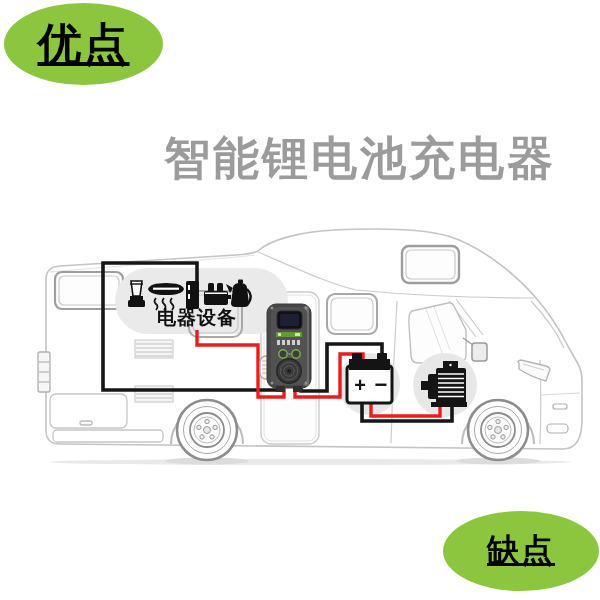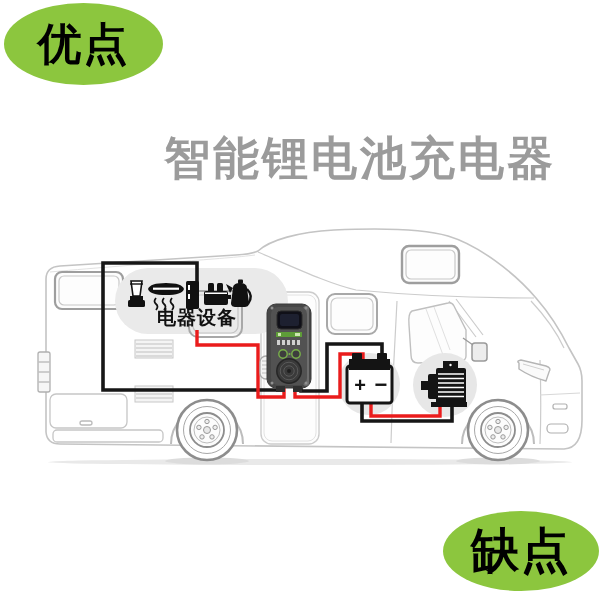--- a/index.html
+++ b/index.html
@@ -1,21 +1,21 @@
 <!DOCTYPE html>
 <html><head>
 <meta charset="utf-8">
 <style>
   html,body{margin:0;padding:0;background:#fff;}
   .stage{position:relative;width:600px;height:600px;background:#fff;overflow:hidden;
          font-family:"Liberation Sans","DejaVu Sans",sans-serif;}
   .badge{position:absolute;border-radius:50%;background:#8cc63e;display:flex;
-         align-items:center;justify-content:center;font-weight:bold;color:#000;}
+         align-items:center;justify-content:center;font-weight:bold;color:#000;text-decoration:underline;}
   .badge-tl{left:4px;top:3px;width:159px;height:82px;font-size:44px;letter-spacing:2px;}
-  .badge-br{left:443px;top:511px;width:156px;height:80px;font-size:48px;letter-spacing:2px;}
+  .badge-br{left:443px;top:511px;width:156px;height:80px;font-size:32px;letter-spacing:2px;}
   .main-title{position:absolute;left:60px;top:128px;width:600px;text-align:center;
          font-size:46px;font-weight:bold;color:#9b9b9b;letter-spacing:3px;white-space:nowrap;}
   svg{position:absolute;left:0;top:0;}
   svg text{font-family:"Liberation Sans","DejaVu Sans",sans-serif;}
   .bubble-label{font-size:19px;font-weight:bold;fill:#111;letter-spacing:1px;}
   .batt-sign{font-weight:bold;fill:#141414;}
 </style>
 </head>
 <body>
 

